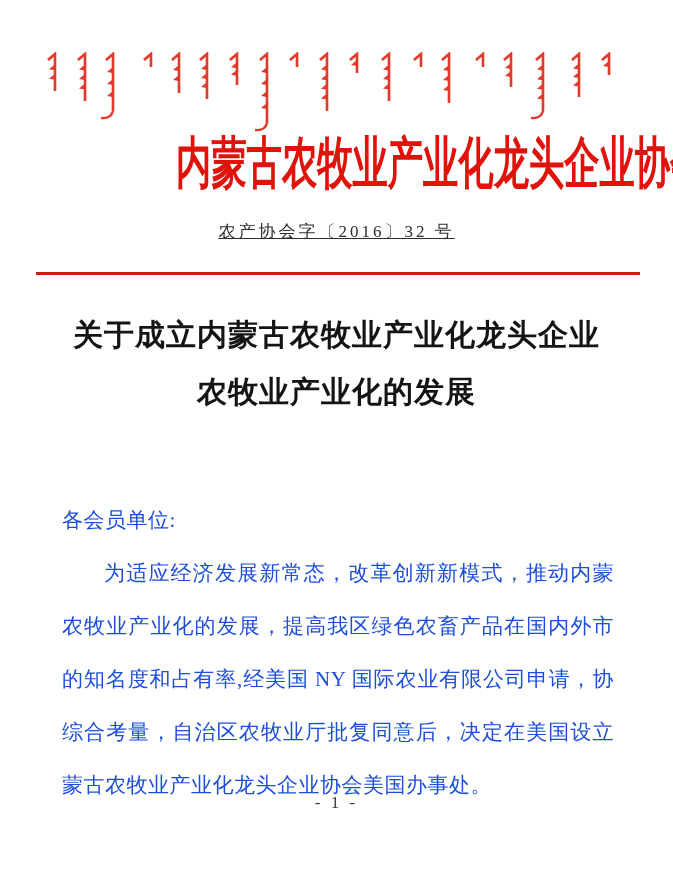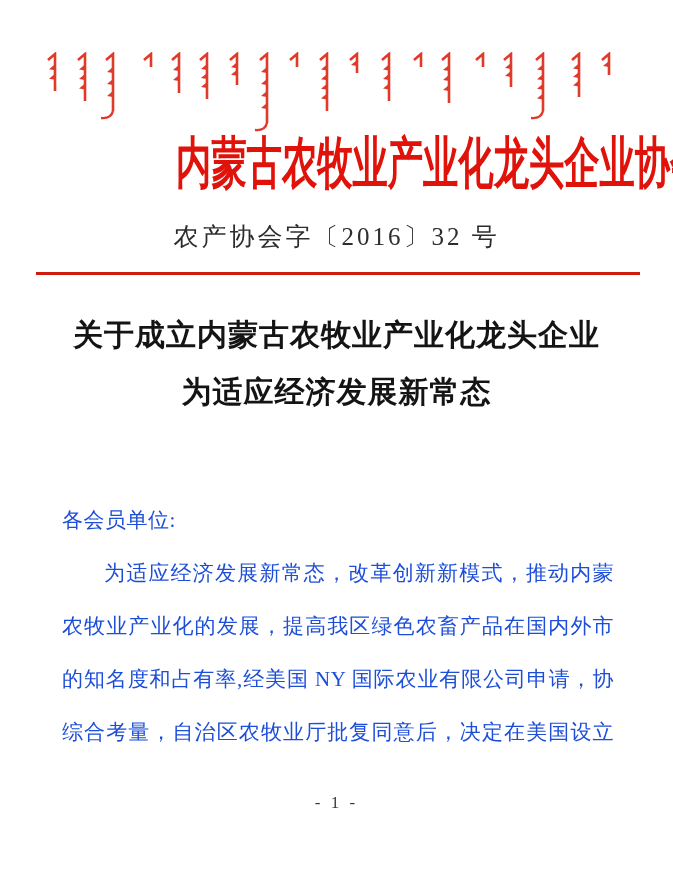--- a/index.html
+++ b/index.html
@@ -47,23 +47,24 @@
     letter-spacing: 0px;
   }
 
   
   .doc-number {
     position: absolute;
     top: 220px;
     left: 0;
     width: 100%;
     text-align: center;
-    font-size: 25px;
+    font-size: 17px;
     letter-spacing: 3px;
     color: #2d2d2d;
+    text-decoration: underline;
   }
 
   
   .red-rule {
     position: absolute;
     top: 272px;
     left: 36px;
     width: 604px;
     height: 3px;
     background: #cf1a10;
@@ -196,26 +197,27 @@
   <div class="org-title">
     <span class="squeeze">内蒙古农牧业产业化龙头企业协会文件</span>
   </div>
 
   <div class="doc-number">农产协会字〔2016〕32 号</div>
 
   <div class="red-rule"></div>
 
   <div class="main-title">
     <div>关于成立内蒙古农牧业产业化龙头企业</div>
-    <div>为适应经济发展新常态</div>
+    <div>农牧业产业化的发展</div>
   </div>
 
   <div class="body-text">
     <div class="body-line">各会员单位:</div>
     <div class="body-line justified indent">为适应经济发展新常态，改革创新新模式，推动内蒙古</div>
     <div class="body-line justified">农牧业产业化的发展，提高我区绿色农畜产品在国内外市场</div>
     <div class="body-line justified">的知名度和占有率,经美国 NY 国际农业有限公司申请，协会</div>
     <div class="body-line justified">综合考量，自治区农牧业厅批复同意后，决定在美国设立内</div>
+    <div class="body-line">蒙古农牧业产业化龙头企业协会美国办事处。</div>
   </div>
 
   <div class="page-number">- 1 -</div>
 
 </div>
 
 </body></html>

